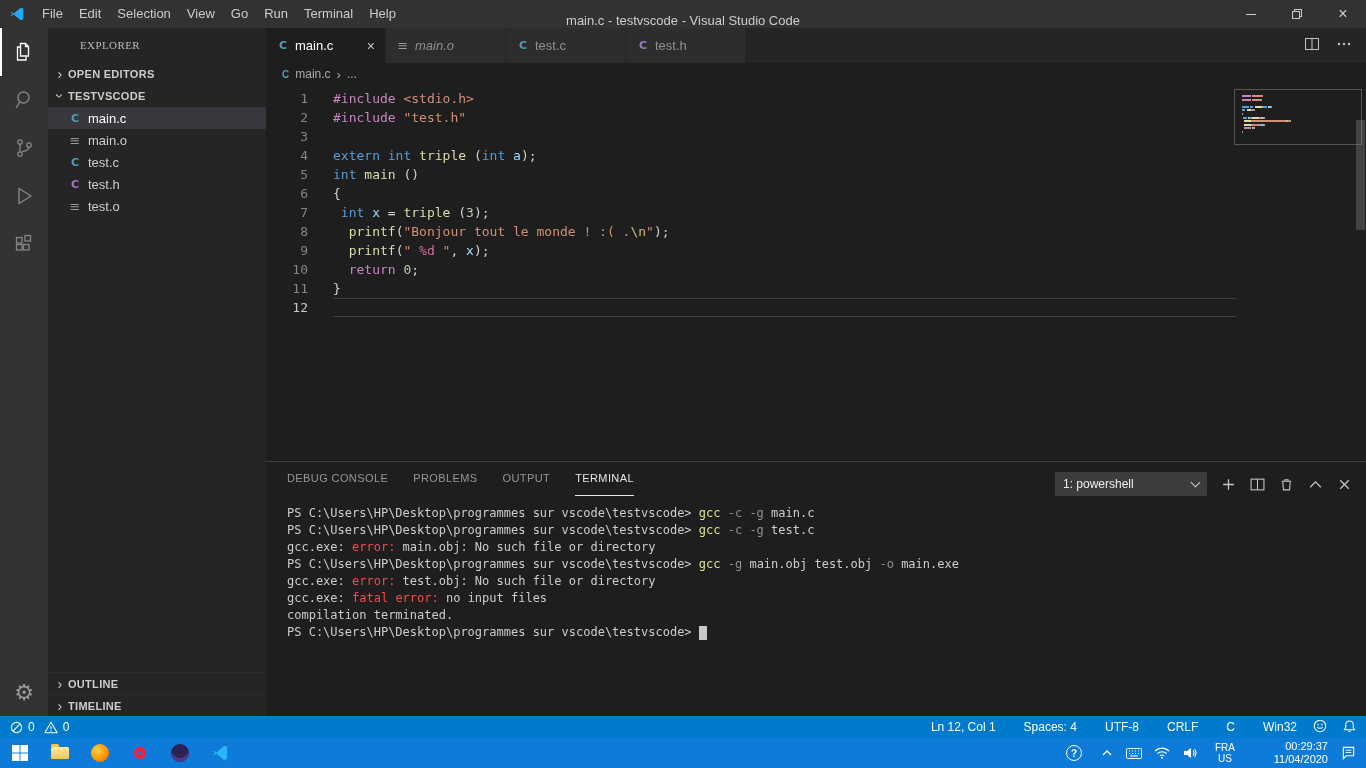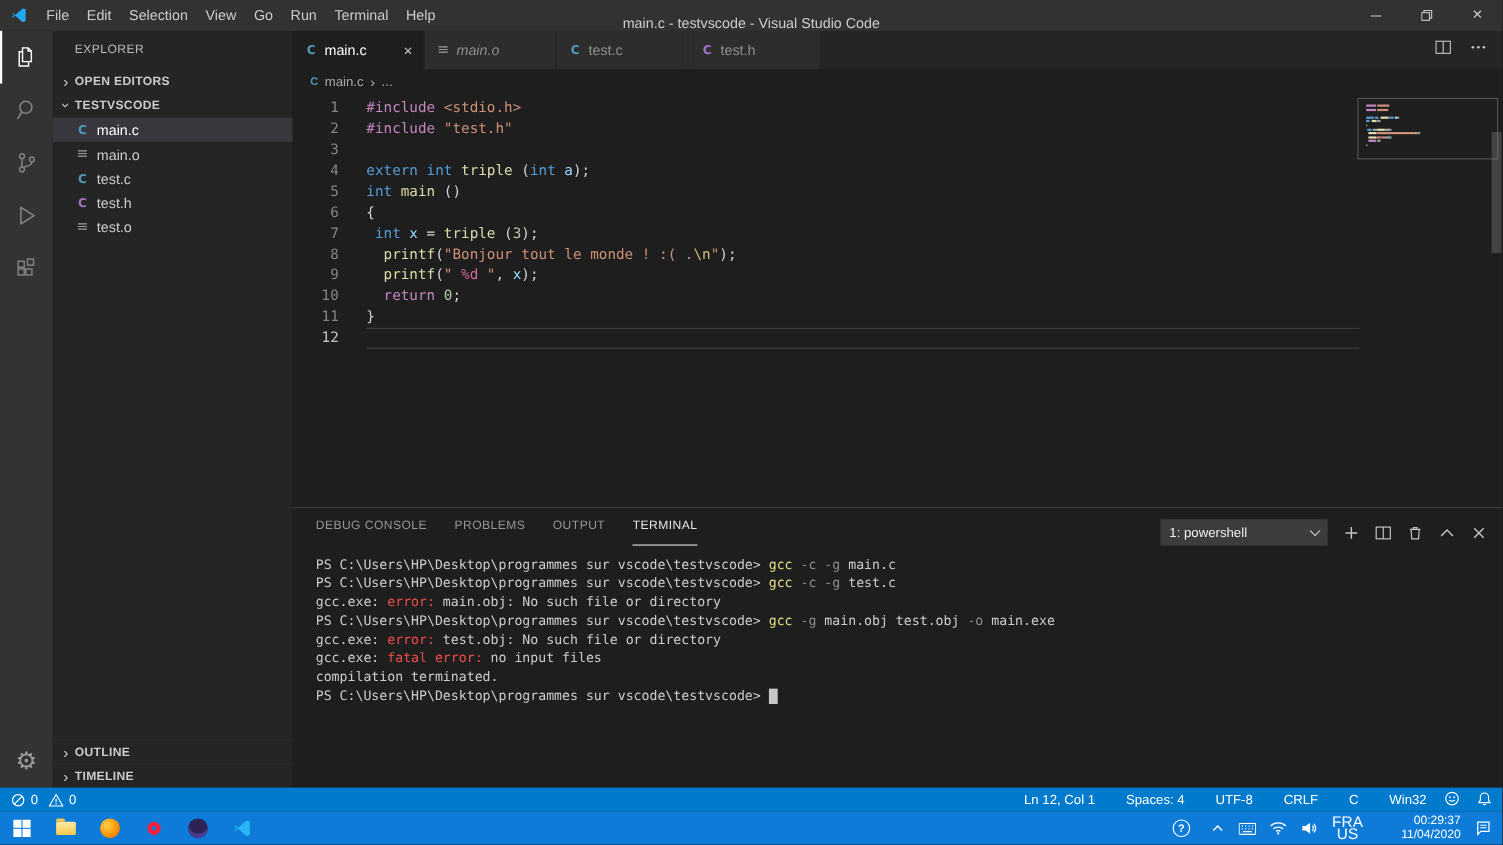--- a/index.html
+++ b/index.html
@@ -26,21 +26,21 @@
   .ab-item { height:48px; display:flex; align-items:center; justify-content:center;
     color:#858585; position:relative; }
   .ab-item.active { color:#ffffff; }
   .ab-item.active::before { content:""; position:absolute; left:0; top:0; bottom:0; width:2px; background:#fff; }
   .ab-item svg { width:24px; height:24px; }
   .ab-spacer { flex:1; }
   .gear { font-family:"DejaVu Sans", sans-serif; font-size:22px; color:#9a9a9a; }
 
   
   .sidebar { width:218px; background:#252526; color:#cccccc; display:flex; flex-direction:column; flex:none; }
-  .sidebar-title { height:35px; line-height:35px; padding-left:20px; font-size:11px; color:#bbbbbb; letter-spacing:.4px; }
+  .sidebar-title { height:35px; line-height:35px; padding-left:32px; font-size:11px; color:#bbbbbb; letter-spacing:.4px;font-family:Liberation Serif, serif; }
   .section-header { height:22px; display:flex; align-items:center; font-size:11px; font-weight:bold;
     color:#cccccc; padding-left:4px; letter-spacing:.3px; }
   .chev { width:16px; text-align:center; font-size:14px; font-weight:normal; color:#cccccc; display:inline-block; }
   .chev.down { transform:rotate(90deg); }
   .file-item { height:22px; display:flex; align-items:center; padding-left:20px; gap:6px; font-size:13px; }
   .file-item.selected { background:#37373d; color:#ffffff; }
   .ficon { width:14px; text-align:center; font-weight:bold; font-size:11px; font-family:"DejaVu Sans", sans-serif; }
   .icon-c { color:#519aba; }
   .icon-h { color:#a074c4; }
   .icon-o { color:#9a9a9a; font-weight:normal; font-size:13px; }
@@ -113,21 +113,21 @@
   .tb-item { width:40px; height:30px; display:flex; align-items:center; justify-content:center; }
   .tb-circle { width:18px; height:18px; border-radius:50%; }
   .firefox { background:radial-gradient(circle at 35% 35%, #ffd24a, #ff9500 55%, #e55b0c); }
   .opera { width:12px; height:12px; border:4px solid #fa1e3e; border-radius:50%; background:transparent; }
   .eclipse { background:#2c2255; box-shadow:inset 0 -4px 0 #4a3b8f; }
   .folder { width:18px; height:12px; background:linear-gradient(#ffe9a8,#f6c94a); border-radius:1.5px; position:relative; }
   .folder::before { content:""; position:absolute; top:-3px; left:0; width:8px; height:3px;
     background:#f6c94a; border-radius:1.5px 1.5px 0 0; }
   .tb-help { width:16px; height:16px; border:1.5px solid #fff; border-radius:50%; color:#fff;
     font-size:10px; display:flex; align-items:center; justify-content:center; font-weight:bold; }
-  .tb-text { color:#fff; font-size:14px; line-height:11px; text-align:center; width:38px; }
+  .tb-text { color:#fff; font-size:10px; line-height:11px; text-align:center; width:38px; }
   .tb-clock { color:#fff; font-size:11px; line-height:13px; text-align:right; width:80px; }
   .tray { margin-left:auto; display:flex; align-items:center; }
 </style>
 </head>
 <body>
 
 <div class="app">
 
   <header class="titlebar">
     <div class="vslogo">

